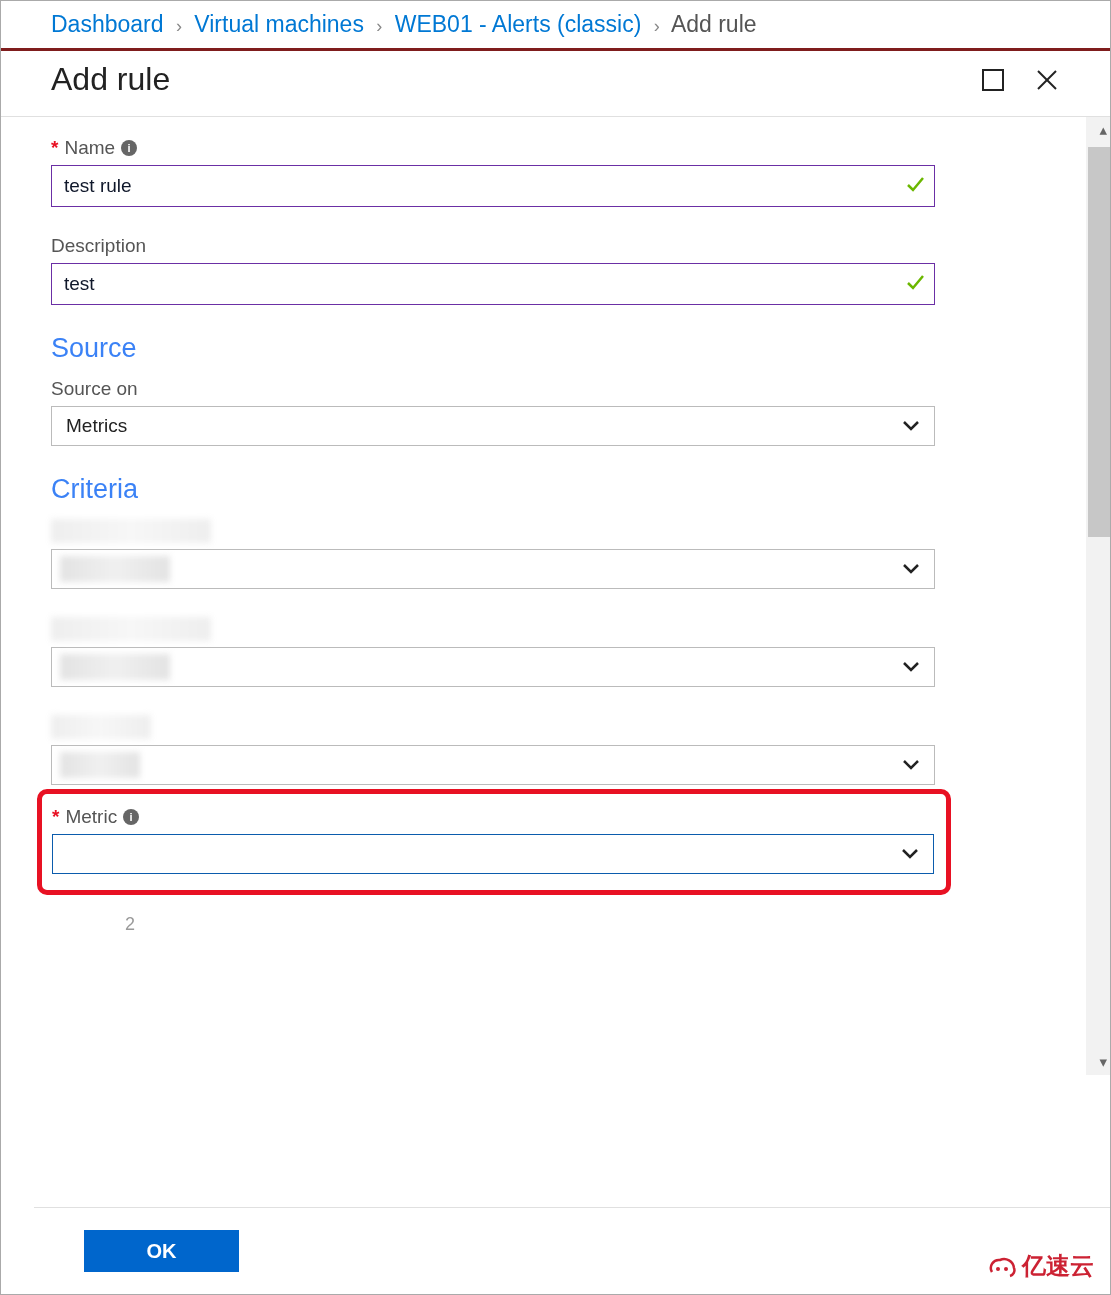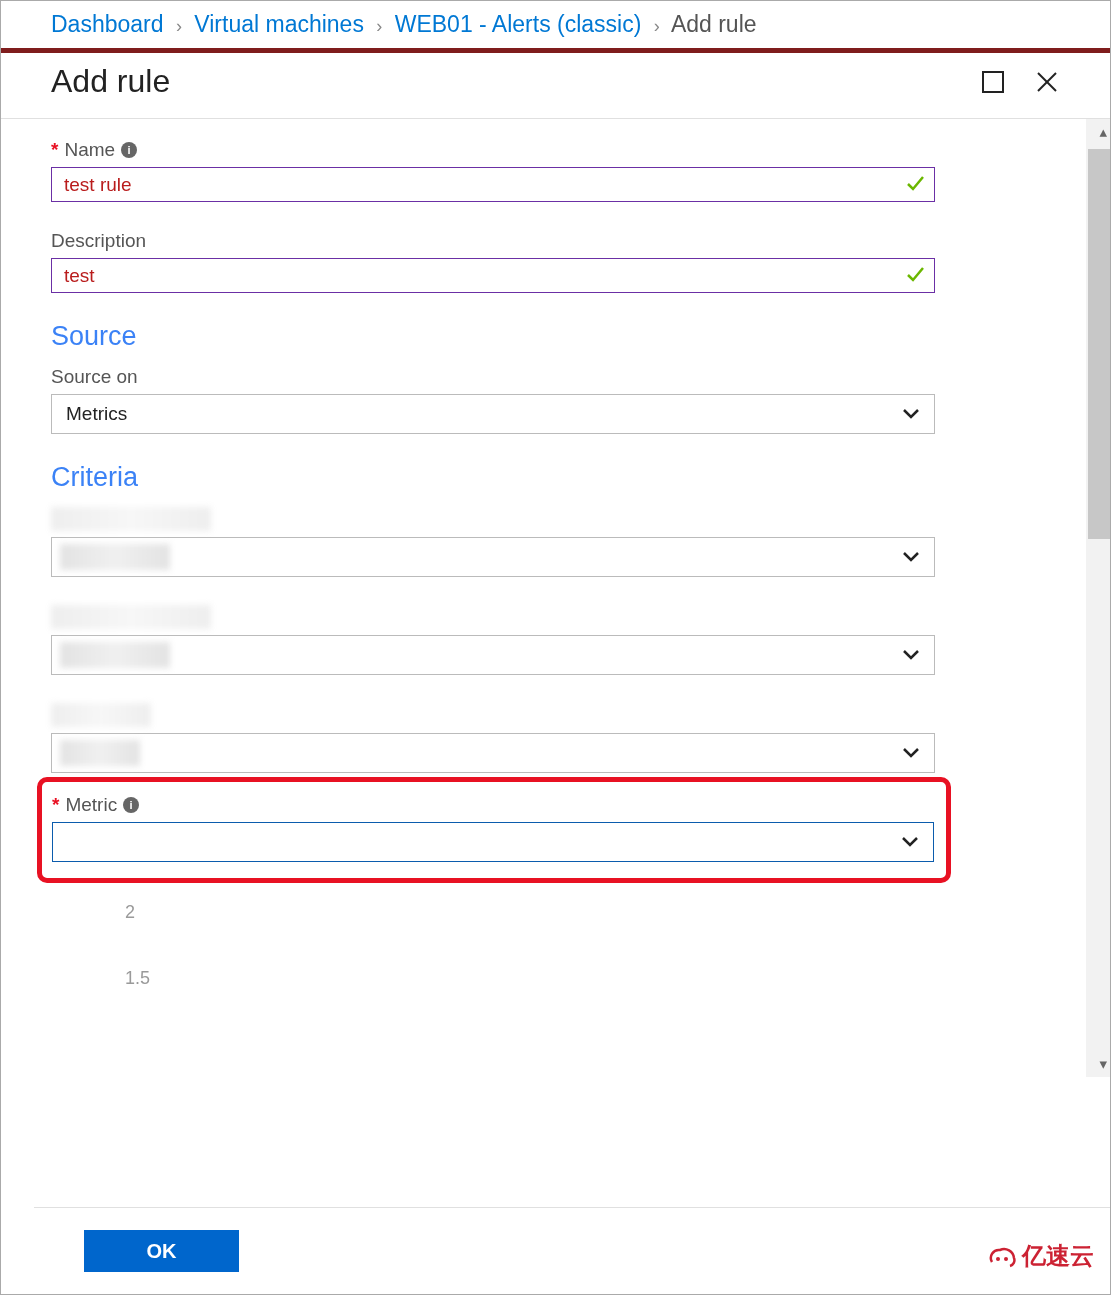--- a/index.html
+++ b/index.html
@@ -9,21 +9,21 @@
     width: 1111px;
     height: 1295px;
     overflow: hidden;
     position: relative;
     border: 1px solid #aaa;
   }
   .breadcrumb {
     padding: 10px 50px 10px 50px;
     font-size: 23px;
     color: #555;
-    border-bottom: 5px solid #7f1d1d;
+    border-bottom: 3px solid #7f1d1d;
   }
   .breadcrumb .link { color: #0078d4; cursor: pointer; }
   .breadcrumb .sep { margin: 0 6px; color: #888; font-size:18px;}
   .breadcrumb .current { color: #555; }
   .header {
     display: flex;
     align-items: center;
     padding: 10px 50px 18px 50px;
     border-bottom: 1px solid #e0e0e0;
   }
@@ -69,25 +69,25 @@
     justify-content: center;
     font-size: 11px;
     font-weight: bold;
   }
   .input-wrap {
     position: relative;
     width: 884px;
   }
   .text-input {
     width: 100%;
-    height: 35px;
+    height: 42px;
     border: 1px solid #6b2fa5;
     padding: 0 40px 0 12px;
     font-size: 19px;
-    color: #b91c1c;
+    color: #0f172a;
     outline: none;
   }
   .valid-check {
     position: absolute;
     right: 10px; top: 50%;
     transform: translateY(-50%);
   }
   .section-h {
     font-size: 27px;
     color: #3b82f6;
@@ -174,21 +174,21 @@
     background: #c7c7c7;
   }
   .scroll-arrow {
     position: absolute;
     right: 3px;
     font-size: 15px;
     color: #666;
   }
   .watermark {
     position: absolute;
-    right: 16px; bottom: 22px;
+    right: 16px; bottom: 12px;
     font-size: 24px;
     color: #c23;
     font-weight: 600;
     display:flex; align-items:center; gap:6px;
   }
 </style>
 </head>
 <body>
 
 <div class="breadcrumb">
@@ -310,21 +310,20 @@
       </div>
       <div class="select-wrap select-focus">
         <span></span>
         <span class="chev"><svg width="18" height="12" viewBox="0 0 18 12">
               <polyline points="2,2 9,9 16,2" fill="none" stroke="#222" stroke-width="2.5"></polyline>
             </svg></span>
       </div>
     </div>
 
     <div class="ticks" style="margin-top:20px">2</div>
-    <div class="ticks" style="margin-top:48px">1.5</div>
 
   </div>
 </div>
 
 <div class="footer">
   <button class="ok-btn">OK</button>
 </div>
 
 <div class="watermark">
   <svg width="30" height="24" viewBox="0 0 30 24">

